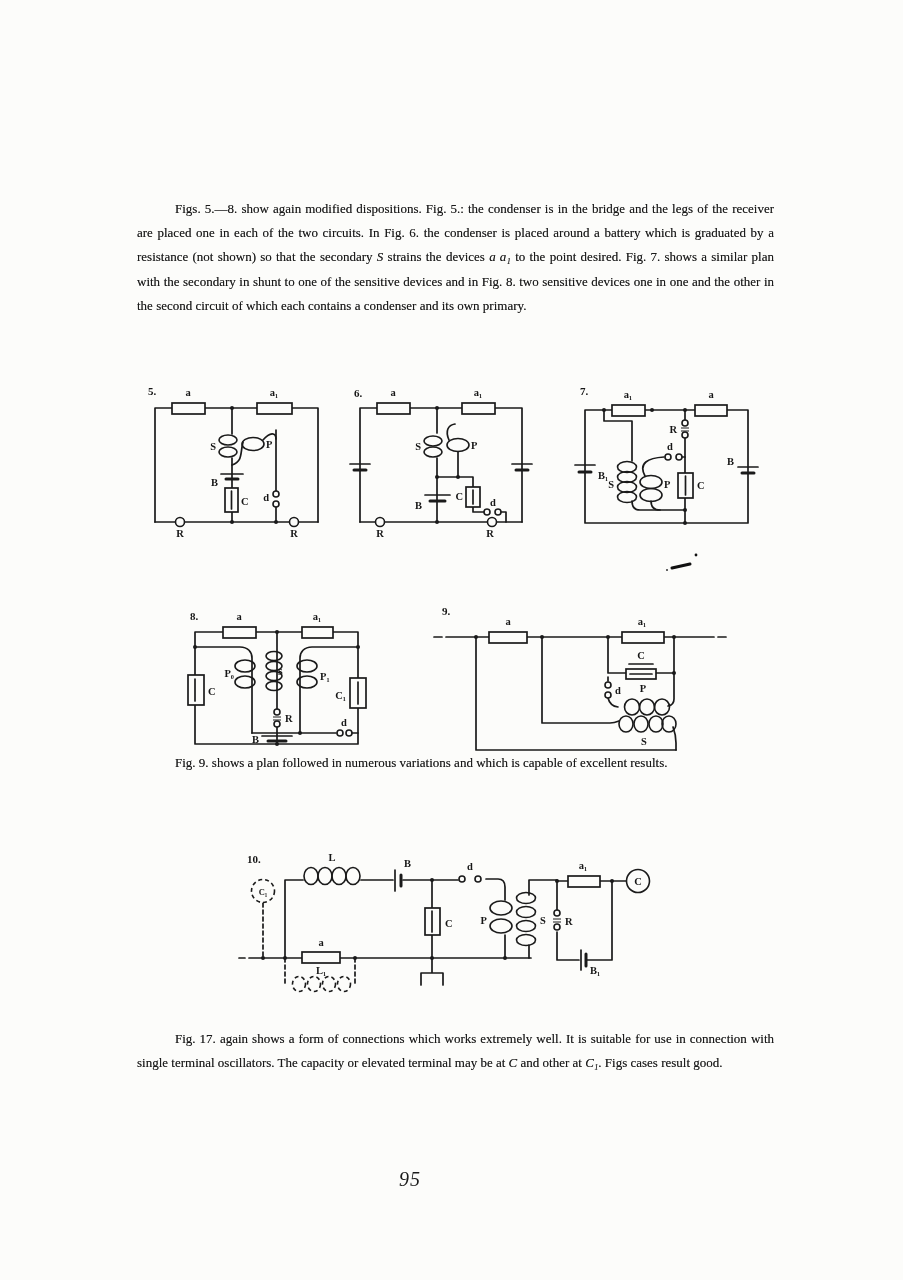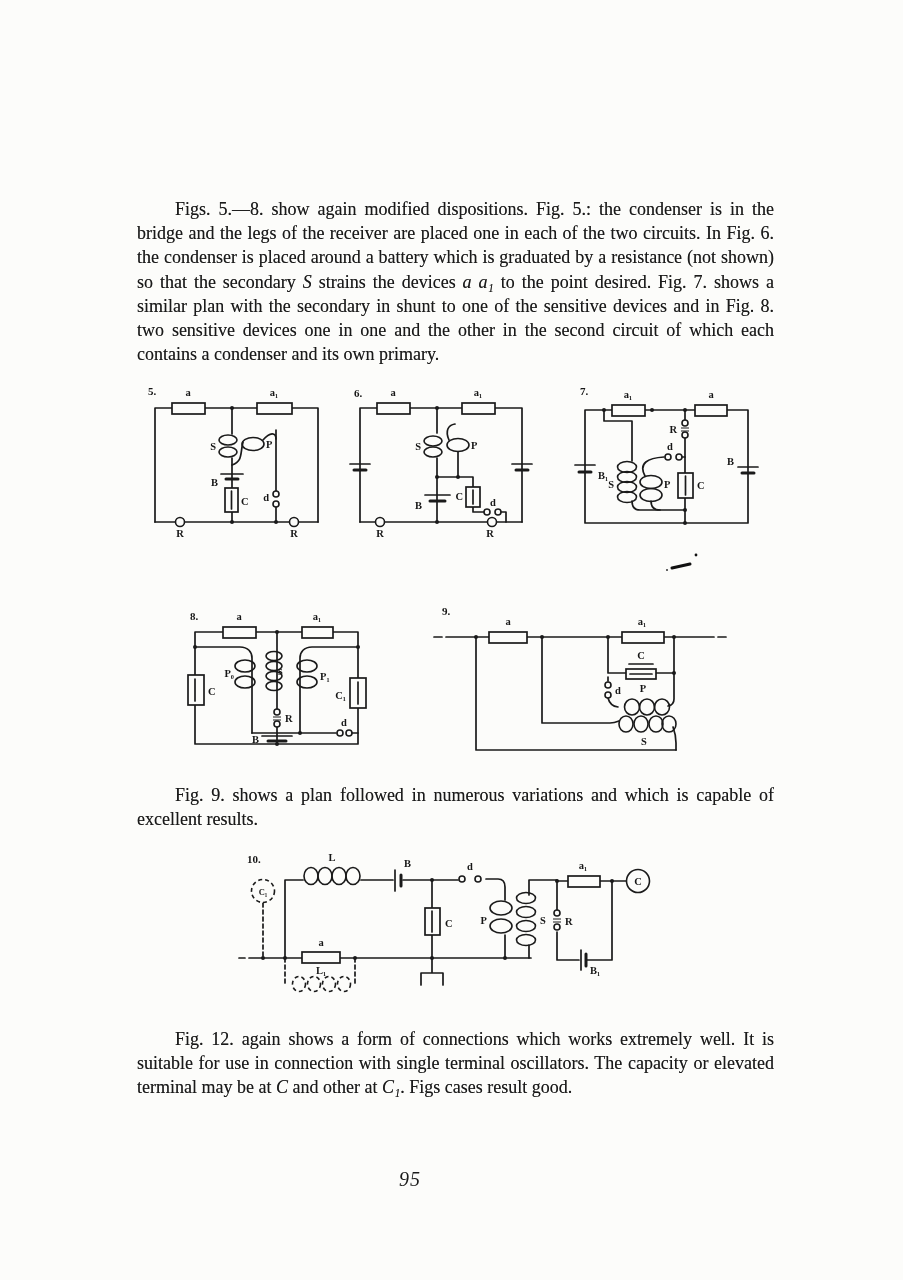--- a/index.html
+++ b/index.html
@@ -1,22 +1,22 @@
 <!DOCTYPE html>
 <html><head>
 <meta charset="utf-8">
 <style>
   html,body{margin:0;padding:0;background:#e8e8e6;}
   .page{position:relative;width:903px;height:1280px;background:#fcfcfa;
         font-family:"Liberation Serif","DejaVu Serif",serif;color:#1a1a1a;overflow:hidden;}
   .para{position:absolute;left:137px;width:637px;text-align:justify;
-        font-size:18px;line-height:24.2px;text-indent:38px;
+        font-size:13px;line-height:24.2px;text-indent:38px;
         text-shadow:0 0 .5px rgba(20,20,20,.55);}
   .para .it{font-style:italic;}
-  #p1{top:197px;} #p2{top:783px;} #p3{top:1027px;}
+  #p1{top:197px;} #p2{top:751px;} #p3{top:1027px;}
   .pageno{position:absolute;top:1168px;left:0;width:820px;text-align:center;
         font-style:italic;font-size:20px;letter-spacing:1px;}
   .fig{position:absolute;}
   #fig5{left:140px;top:375px;} #fig6{left:340px;top:375px;} #fig7{left:560px;top:375px;}
   #fig8{left:182px;top:600px;} #fig9{left:430px;top:595px;} #fig10{left:235px;top:845px;}
   #artifact{left:664px;top:550px;}
   svg text{font-family:"Liberation Serif","DejaVu Serif",serif;font-weight:bold;
         font-size:10.5px;fill:#161616;}
   svg text.fnum{font-size:11px;}
   svg text.sm{font-size:8.5px;}
@@ -412,21 +412,21 @@
     <circle class="dt" cx="28" cy="113" r="2"></circle>
       <circle class="dt" cx="50" cy="113" r="2"></circle>
     <circle class="dt" cx="120" cy="113" r="2"></circle>
       <circle class="dt" cx="197" cy="113" r="2"></circle>
     <circle class="dt" cx="270" cy="113" r="2"></circle>
       <circle class="dt" cx="197" cy="35" r="2"></circle>
     <circle class="dt" cx="322" cy="36" r="2"></circle>
       <circle class="dt" cx="377" cy="36" r="2"></circle>
   </svg>
 
-  <div class="para" id="p3"><span>Fig. 12. again shows a form of connections which works extremely well. It is suitable for use in connection with single terminal oscillators. The capacity or elevated terminal may be at </span><span class="it">C</span><span> and other at </span><span class="it">C₁</span><span>. Figs cases result good.</span></div>
+  <div class="para" id="p3"><span>Fig. 17. again shows a form of connections which works extremely well. It is suitable for use in connection with single terminal oscillators. The capacity or elevated terminal may be at </span><span class="it">C</span><span> and other at </span><span class="it">C₁</span><span>. Figs cases result good.</span></div>
 
   <svg class="fig" id="artifact" width="44" height="26" viewBox="0 0 44 26">
     <path d="M8,18 L26,14" stroke="#111" stroke-width="3" stroke-linecap="round" fill="none"></path>
     <circle cx="32" cy="5" r="1.4" fill="#111"></circle>
     <circle cx="3" cy="20" r="1" fill="#333"></circle>
   </svg>
 
   <div class="pageno">95</div>
 
 </div>

